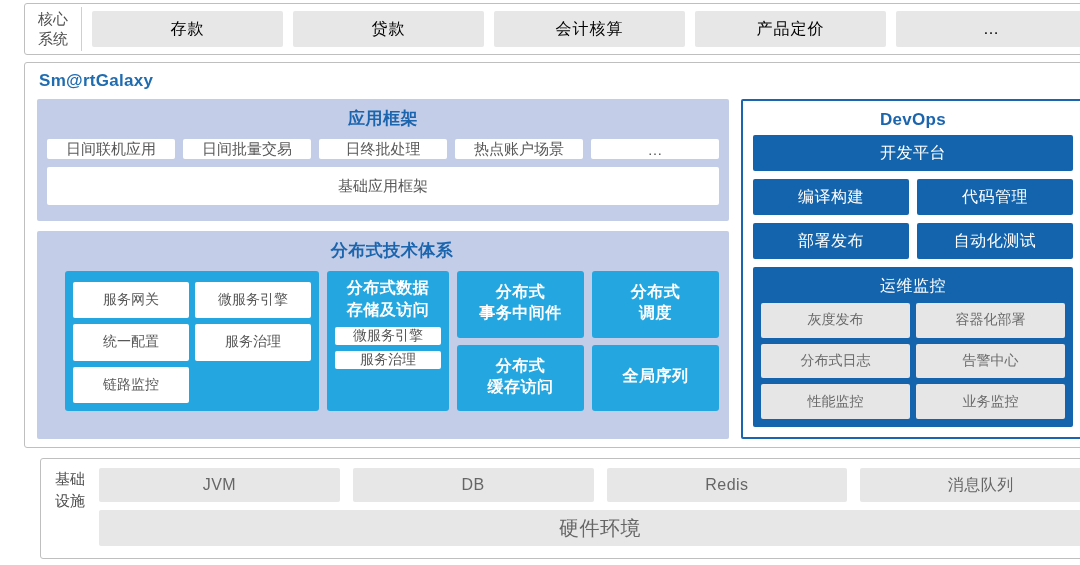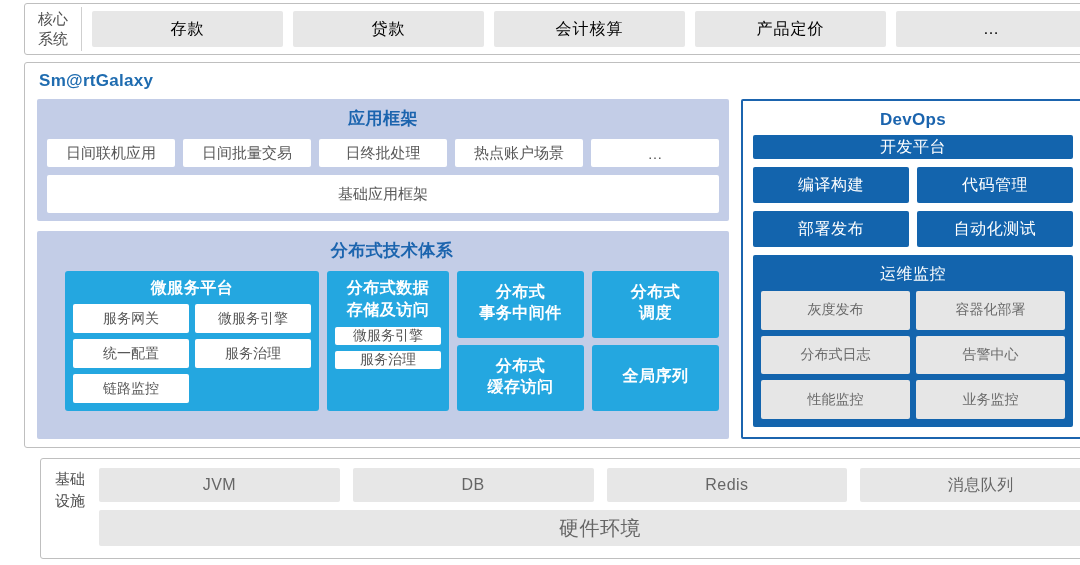--- a/index.html
+++ b/index.html
@@ -122,21 +122,21 @@
     font-size: 17px;
     font-weight: bold;
     color: #1b64ae;
     line-height: 24px;
     margin-bottom: 8px;
     letter-spacing: 0.5px;
   }
   .app-items {
     display: flex;
     gap: 8px;
-    height: 28px;
+    height: 20px;
     margin-bottom: 8px;
   }
   .app-chip {
     background: #ffffff;
     border-radius: 2px;
     display: flex;
     align-items: center;
     justify-content: center;
     font-size: 15px;
     color: #585858;
@@ -253,21 +253,21 @@
   .dv-solid {
     background: #1364ad;
     border-radius: 2px;
     color: #ffffff;
     display: flex;
     align-items: center;
     justify-content: center;
     font-size: 16px;
     letter-spacing: 0.5px;
   }
-  .dv-platform { height: 24px; margin-top: 2px; }
+  .dv-platform { height: 36px; margin-top: 2px; }
   .dv-pairs {
     display: grid;
     grid-template-columns: 1fr 1fr;
     gap: 8px;
     margin-top: 8px;
   }
   .dv-pairs .dv-solid { height: 36px; }
   .dv-monitor {
     background: #1364ad;
     border-radius: 2px;
@@ -395,21 +395,20 @@
             <div class="app-chip">…</div>
           </div>
           <div class="app-base">基础应用框架</div>
         </div>
 
         <div class="block-lav dist-block">
           <div class="block-head">分布式技术体系</div>
           <div class="dist-cols">
 
             <div class="tile-blue col-micro">
-              <div class="col-head">微服务平台</div>
               <div class="micro-grid">
                 <div class="white-chip">服务网关</div>
                 <div class="white-chip">微服务引擎</div>
                 <div class="white-chip">统一配置</div>
                 <div class="white-chip">服务治理</div>
                 <div class="white-chip">链路监控</div>
               </div>
             </div>
 
             <div class="tile-blue col-data">

